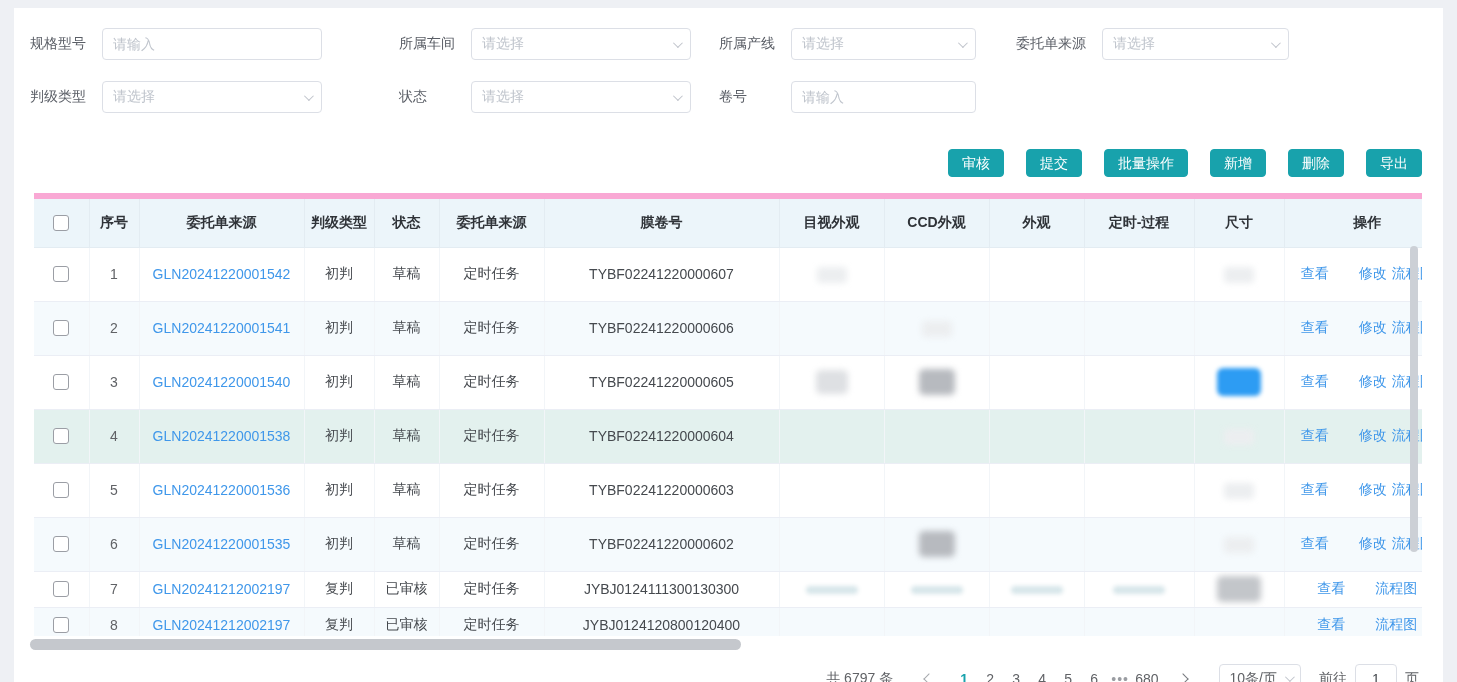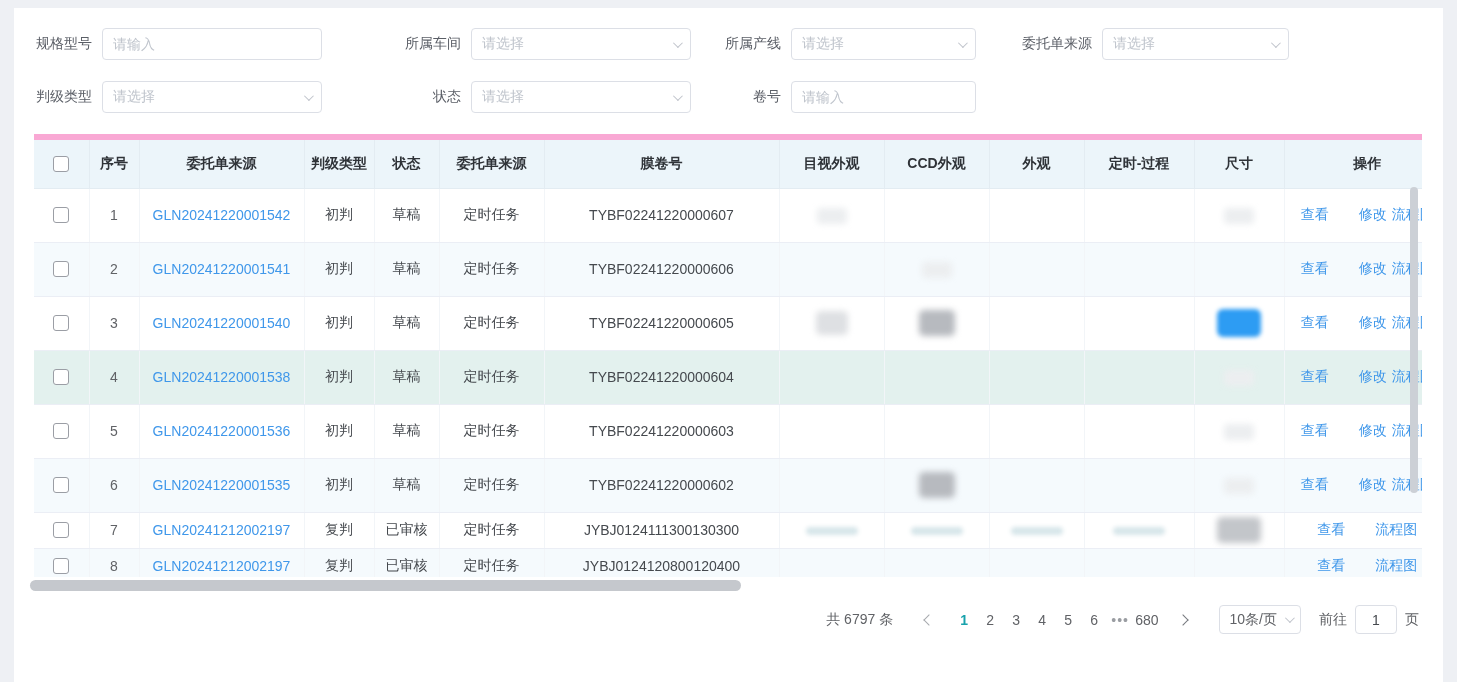--- a/index.html
+++ b/index.html
@@ -4,21 +4,21 @@
 <style>
   * { margin:0; padding:0; box-sizing:border-box; }
   html,body { width:1457px; height:682px; }
   body { background:#eef0f4; font-family:"Liberation Sans","DejaVu Sans",sans-serif; font-size:14px; color:#45494e; overflow:hidden; }
   .panel { position:absolute; left:14px; top:8px; width:1429px; height:674px; background:#ffffff; }
 
   
   .filters { padding:20px 20px 0 16px; }
   .filter-row { display:flex; align-items:center; height:32px; margin-bottom:21px; }
   .fg { display:flex; align-items:center; }
-  .fg .lbl { text-align:right; color:#5a5e66; margin-right:10px; white-space:nowrap; }
+  .fg .lbl { text-align:left; color:#5a5e66; margin-right:10px; white-space:nowrap; }
   .w62 { width:62px; } .w76 { width:76px; }
   .field { height:32px; border:1px solid #dcdfe6; border-radius:4px; background:#fff; display:flex; align-items:center; padding:0 10px; position:relative; }
   .field input { border:none; outline:none; width:100%; font-size:14px; font-family:inherit; color:#45494e; background:transparent; }
   .field input::placeholder { color:#bfc4cc; }
   .field.select .ph { color:#bfc4cc; flex:1; overflow:hidden; white-space:nowrap; }
   .caret { display:inline-block; width:7px; height:7px; border:solid #c0c4cc; border-width:0 1px 1px 0; transform:rotate(45deg) translateY(-2px); margin-left:6px; flex:none; }
   .f220 { width:220px; } .f185 { width:185px; } .f187 { width:187px; }
   .ml55 { margin-left:77px; } .ml18 { margin-left:28px; } .ml40 { margin-left:40px; }
   .search-btns { margin-left:auto; display:flex; align-items:center; gap:24px; padding-right:4px; }
   .btn { height:30px; padding:0 13px; border-radius:4px; font-size:14px; font-family:inherit; cursor:pointer; line-height:28px; }
@@ -127,20 +127,28 @@
       </div>
       <div class="fg ml18">
         <span class="lbl w62">卷号</span>
         <div class="field f185">
           <input placeholder="请输入" style="">
         </div>
       </div>
     </div>
   </div>
 
+  <div class="toolbar">
+    <button class="btn btn-primary">审核</button>
+    <button class="btn btn-primary">提交</button>
+    <button class="btn btn-primary">批量操作</button>
+    <button class="btn btn-primary">新增</button>
+    <button class="btn btn-primary">删除</button>
+    <button class="btn btn-primary">导出</button>
+  </div>
 
   <div class="table-wrap">
     <table>
       <colgroup>
         <col style="width:55px">
           <col style="width:50px">
           <col style="width:165px">
           <col style="width:70px">
         <col style="width:65px">
           <col style="width:105px">

